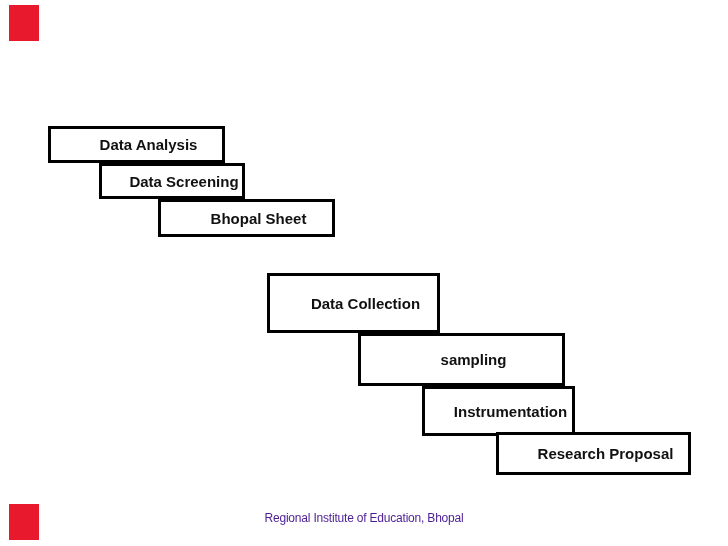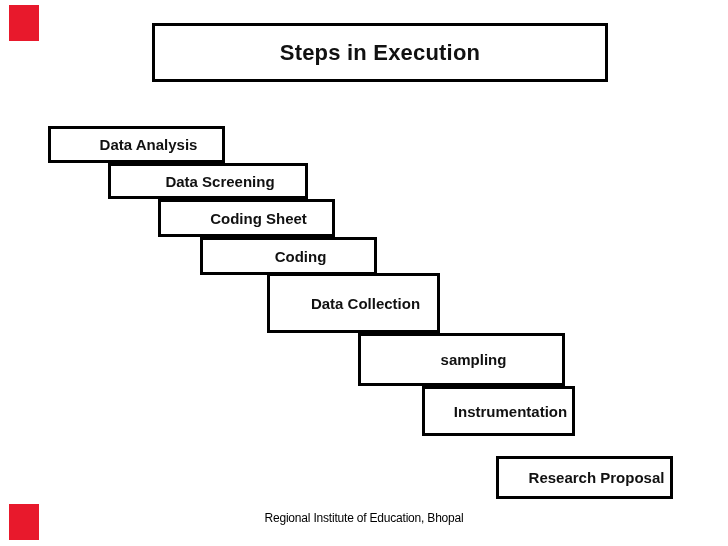--- a/index.html
+++ b/index.html
@@ -56,60 +56,54 @@
     justify-content: center;
   }
   .step .label {
     font-size: 15px;
     font-weight: bold;
     color: #111111;
     white-space: nowrap;
     padding-left: 24px;
   }
   .s1 { left: 48px;  top: 126px; width: 177px; height: 37px; }
-  .s2 { left: 108px; top: 163px; width: 200px; height: 36px; }
+  .s2 { left: 99px; top: 163px; width: 146px; height: 36px; }
   .s3 { left: 158px; top: 199px; width: 177px; height: 38px; }
   .s4 { left: 200px; top: 237px; width: 177px; height: 38px; }
   .s5 { left: 267px; top: 273px; width: 173px; height: 60px; }
   .s6 { left: 358px; top: 333px; width: 207px; height: 53px; }
   .s7 { left: 422px; top: 386px; width: 153px; height: 50px; justify-content: center; }
-  .s8 { left: 496px; top: 456px; width: 177px; height: 43px; justify-content: center; }
+  .s8 { left: 496px; top: 432px; width: 195px; height: 43px; justify-content: center; }
   .footer {
     position: absolute;
     left: 0;
     right: 0;
     top: 511px;
     text-align: center;
     font-size: 12px;
-    color: #000000;
+    color: #4c1d95;
     letter-spacing: -0.2px;
   }
 </style>
 </head>
 <body>
 
 <div class="slide">
 
   <div class="accent top" style="background: rgb(232, 25, 44);"></div>
 
-  <div class="title-box">
-    <span class="title-text">Steps in Execution</span>
-  </div>
 
   <div class="step s1">
     <span class="label">Data Analysis</span>
   </div>
   <div class="step s2">
     <span class="label">Data Screening</span>
   </div>
   <div class="step s3">
-    <span class="label">Coding Sheet</span>
-  </div>
-  <div class="step s4">
-    <span class="label">Coding</span>
+    <span class="label">Bhopal Sheet</span>
   </div>
   <div class="step s5">
     <span class="label">Data Collection</span>
   </div>
   <div class="step s6">
     <span class="label">sampling</span>
   </div>
   <div class="step s7">
     <span class="label">Instrumentation</span>
   </div>

